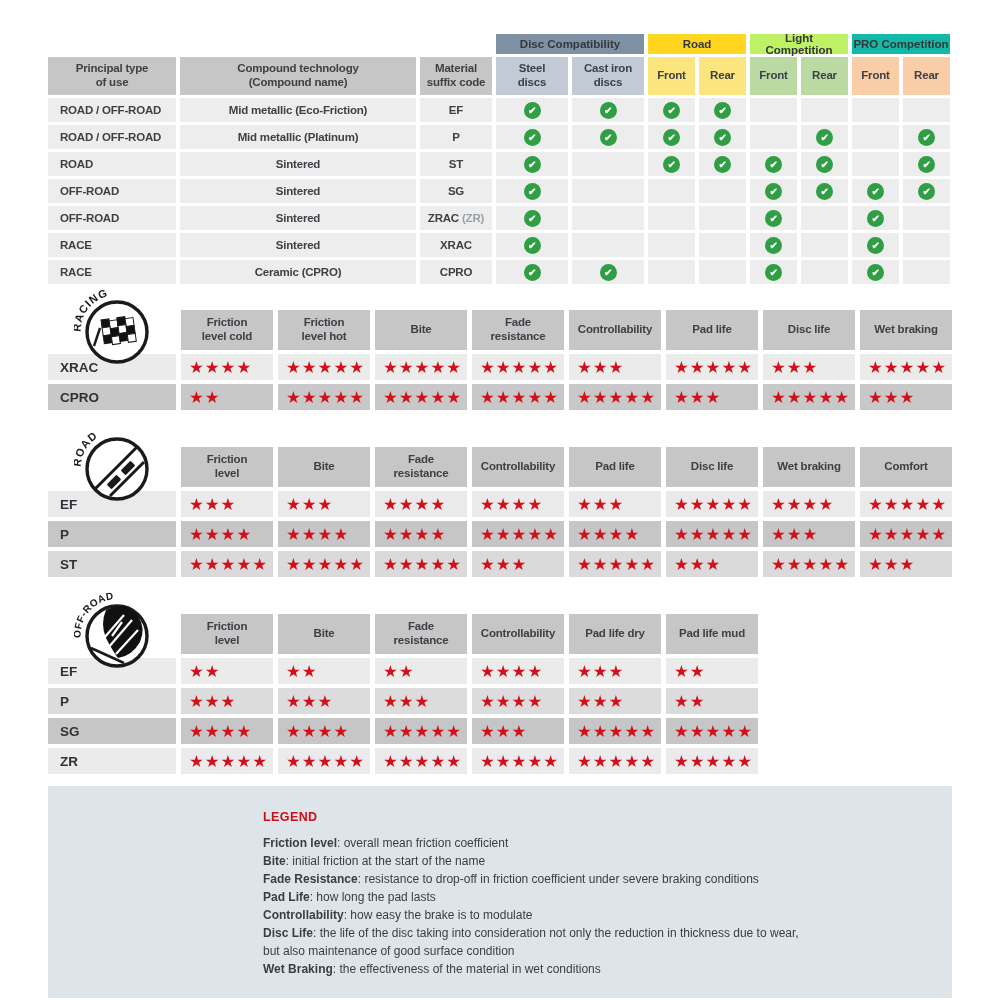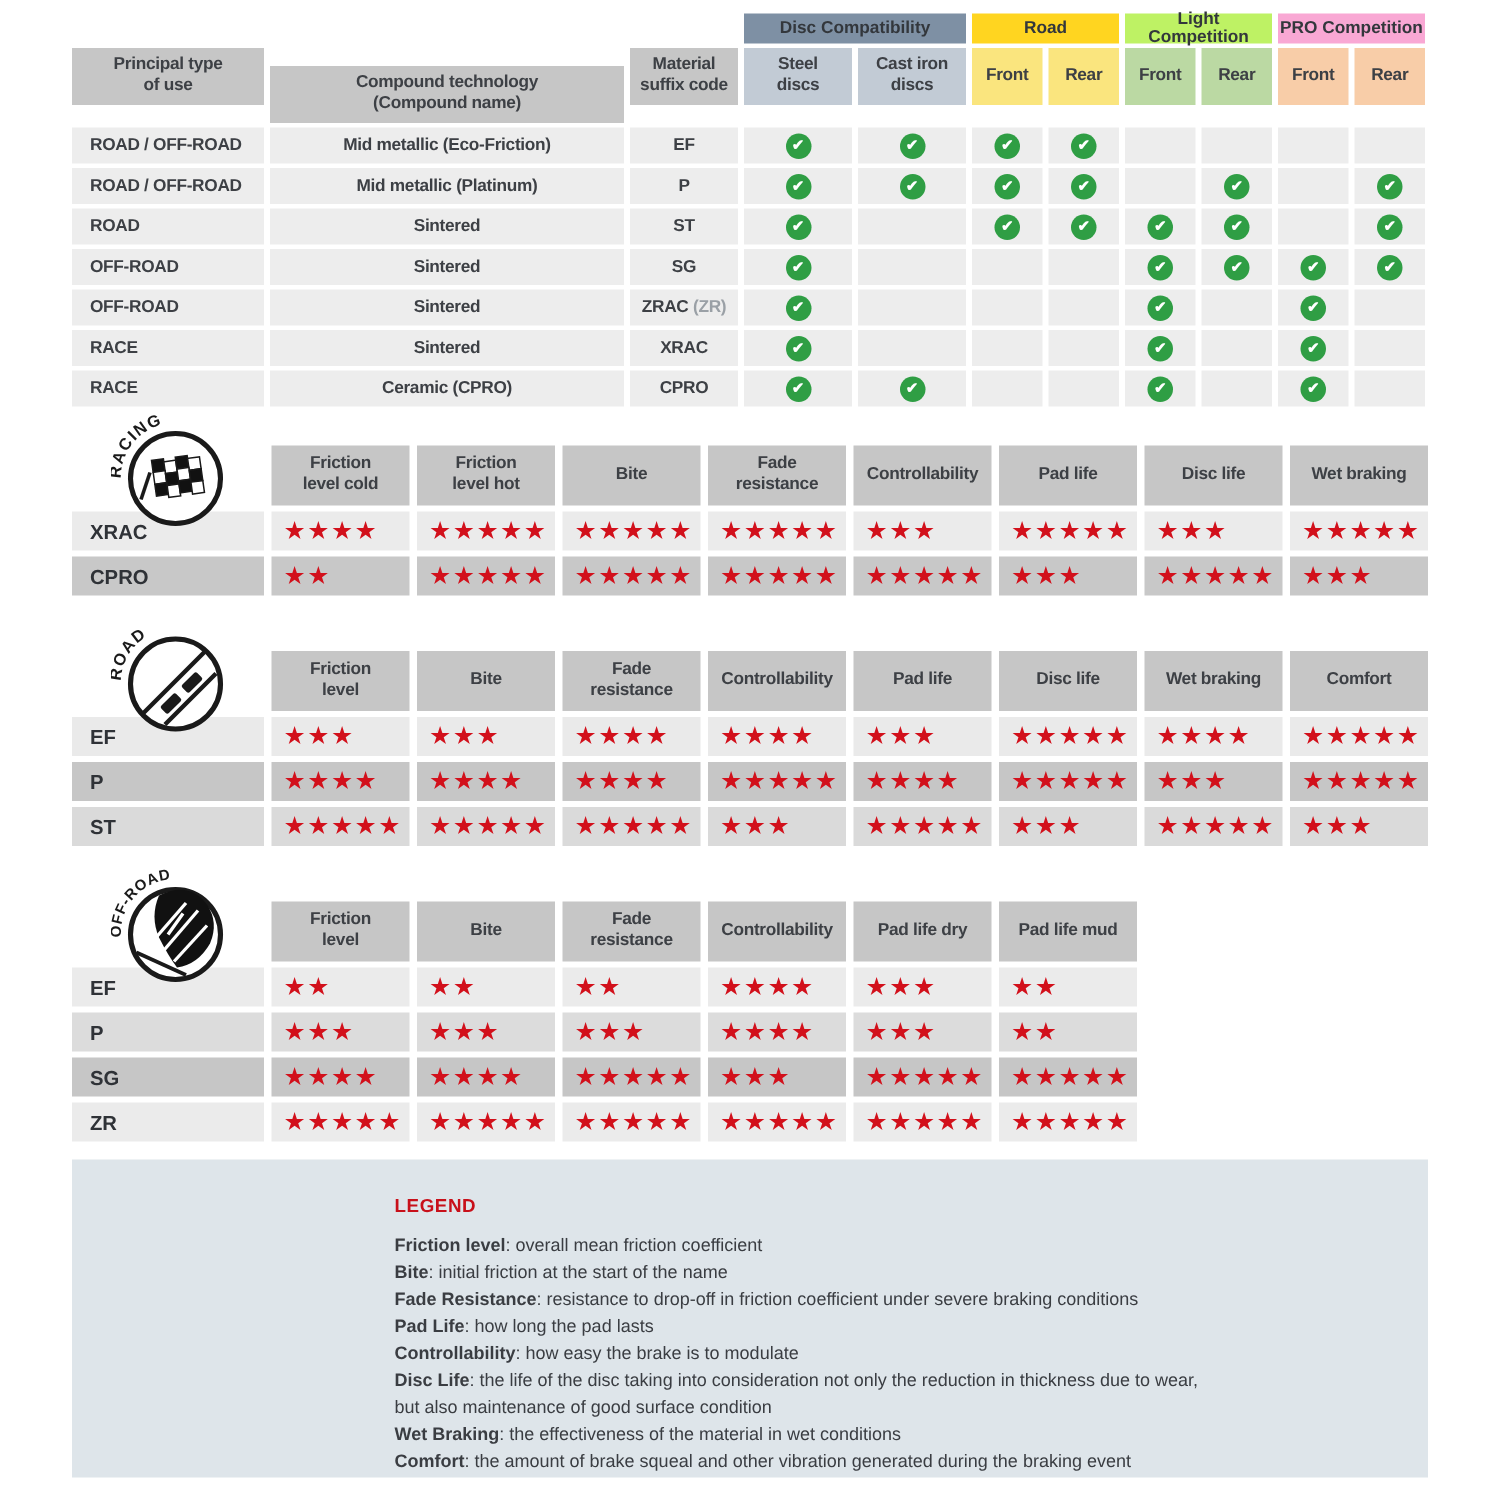--- a/index.html
+++ b/index.html
@@ -1,18 +1,18 @@
 <!DOCTYPE html>
 <html><head>
 <meta charset="utf-8">
 <style>
   html,body{margin:0;padding:0;background:#fff;}
   .page{position:relative;width:1000px;height:1000px;background:#fff;
         font-family:"Liberation Sans",sans-serif;color:#3D4045;overflow:hidden;}
-  .content{position:absolute;left:48px;top:9px;width:904px;}
+  .content{position:absolute;left:48px;top:34px;width:904px;}
 
   
   #compat{display:grid;grid-template-columns:128px 236px 72px 72px 72px repeat(6,47px);gap:3px 4px;}
   .cell{display:flex;align-items:center;justify-content:center;text-align:center;font-weight:bold;}
   .gh-spacer{grid-column:span 3;}
   .group-h{height:20px;font-size:11.5px;color:#33373C;grid-column:span 2;}
   .colh{height:38px;font-size:11.5px;white-space:pre-line;line-height:1.18;letter-spacing:-0.2px;}
   .bodyc{height:24px;background:#EDEDED;font-size:11.5px;letter-spacing:-0.2px;}
   .use{justify-content:flex-start;text-align:left;padding-left:12px;}
   .code-note{color:#9AA0A6;margin-left:3px;font-weight:bold;text-align:right;}
@@ -44,24 +44,24 @@
 </head>
 <body>
 
 <div class="page">
   <div class="content">
     <div id="compat">
         <div class="gh-spacer"></div>
         <div class="cell group-h" style="background: rgb(126, 144, 164);">Disc Compatibility</div>
         <div class="cell group-h" style="background: rgb(255, 213, 32);">Road</div>
         <div class="cell group-h" style="background: #bef264;">Light Competition</div>
-        <div class="cell group-h" style="background: #f9a8d4;">PRO Competition</div>
+        <div class="cell group-h" style="background: #14b8a6;">PRO Competition</div>
         <div class="cell colh" style="background: rgb(198, 198, 198);">Principal type
 of use</div>
-        <div class="cell colh" style="background: rgb(198, 198, 198); margin-top: 12px;">Compound technology
+        <div class="cell colh" style="background: rgb(198, 198, 198);">Compound technology
 (Compound name)</div>
         <div class="cell colh" style="background: rgb(198, 198, 198);">Material
 suffix code</div>
         <div class="cell colh" style="background: rgb(194, 203, 213);">Steel
 discs</div>
         <div class="cell colh" style="background: rgb(194, 203, 213);">Cast iron
 discs</div>
         <div class="cell colh" style="background: rgb(250, 229, 126);">Front</div>
         <div class="cell colh" style="background: rgb(250, 229, 126);">Rear</div>
         <div class="cell colh" style="background: rgb(187, 217, 163);">Front</div>
@@ -394,17 +394,16 @@
       <div class="legend-title">LEGEND</div>
       <div id="legend-items">
           <div class="li"><span class="term">Friction level</span><span class="def">: overall mean friction coefficient</span></div>
           <div class="li"><span class="term">Bite</span><span class="def">: initial friction at the start of the name</span></div>
           <div class="li"><span class="term">Fade Resistance</span><span class="def">: resistance to drop-off in friction coefficient under severe braking conditions</span></div>
           <div class="li"><span class="term">Pad Life</span><span class="def">: how long the pad lasts</span></div>
           <div class="li"><span class="term">Controllability</span><span class="def">: how easy the brake is to modulate</span></div>
           <div class="li"><span class="term">Disc Life</span><span class="def">: the life of the disc taking into consideration not only the reduction in thickness due to wear,
 but also maintenance of good surface condition</span></div>
           <div class="li"><span class="term">Wet Braking</span><span class="def">: the effectiveness of the material in wet conditions</span></div>
-          <div class="li"><span class="term">Comfort</span><span class="def">: the amount of brake squeal and other vibration generated during the braking event</span></div>
         </div>
     </div>
   </div>
 </div>
 
 </body></html>

